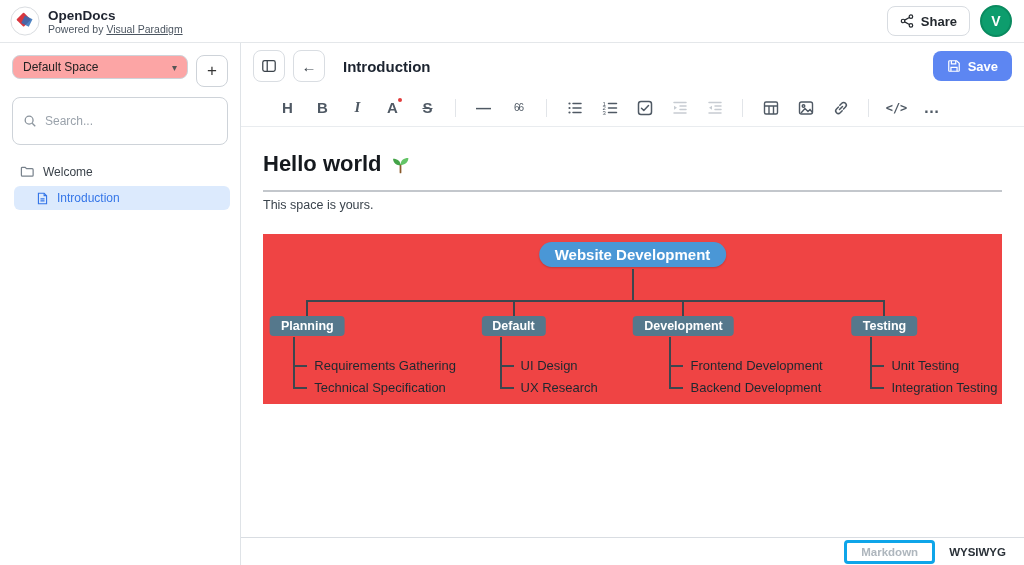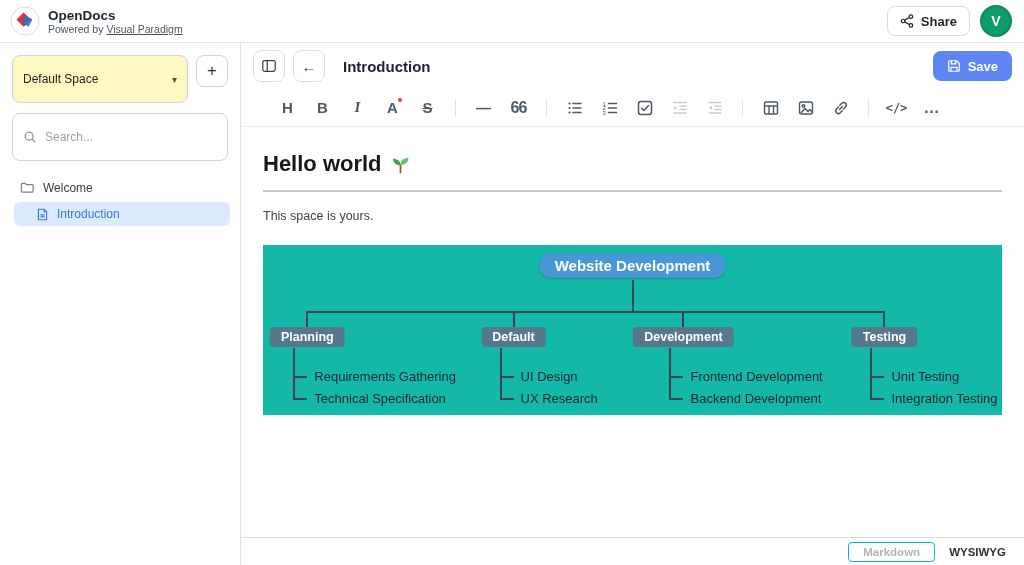--- a/index.html
+++ b/index.html
@@ -21,23 +21,23 @@
     font-size:13px; font-weight:bold; padding:0 13px; cursor:pointer; }
   .avatar { width:32px; height:32px; border-radius:50%; background:#0d9d6d; border:2px solid #0a8a5f;
     color:#fff; font-weight:bold; font-size:14px; display:flex; align-items:center; justify-content:center; cursor:pointer; }
 
   .main { flex:1; display:flex; min-height:0; }
 
   
   .sidebar { width:241px; min-width:241px; border-right:1px solid #dfe3e7; background:#fff;
     display:flex; flex-direction:column; }
   .space-row { display:flex; gap:8px; padding:12px 12px 0; }
-  .space-select { flex:1; height:48px; border:1px solid #ced3d9; border-radius:8px; display:flex;
+  .space-select { flex:1; height:24px; border:1px solid #ced3d9; border-radius:8px; display:flex;
     align-items:center; justify-content:space-between; padding:0 10px; font-size:12px; color:#222;
-    background:#fef9c3; cursor:pointer; }
+    background:#fca5a5; cursor:pointer; }
   .chevron { font-size:10px; color:#555; }
   .btn-plus { width:32px; height:32px; min-width:32px; border:1px solid #ced3d9; border-radius:8px;
     background:#fff; font-size:17px; color:#333; display:flex; align-items:center; justify-content:center;
     cursor:pointer; font-weight:normal; }
   .search-row { padding:10px 12px 0; }
   .search-box { height:48px; border:1px solid #ced3d9; border-radius:8px; display:flex; align-items:center;
     gap:8px; padding:0 10px; background:#fff; }
   .search-box input { border:none; outline:none; font-size:12px; color:#333; width:100%;
     font-family:"Liberation Sans", sans-serif; background:transparent; }
   .search-box input::placeholder { color:#9aa2ab; }
@@ -58,52 +58,52 @@
 
   .fmtbar { height:38px; min-height:38px; display:flex; align-items:center; padding-left:30px; gap:2px;
     border-bottom:1px solid #e9ecef; color:#4f5964; }
   .fmt-btn { width:33px; height:30px; display:flex; align-items:center; justify-content:center;
     background:none; border:none; position:relative; color:#4f5964; cursor:pointer; }
   .fmt-letter { font-size:15px; font-weight:600; color:#4f5964; }
   .fmt-bold { font-weight:800; }
   .fmt-italic { font-style:italic; font-family:"Liberation Serif", serif; }
   .fmt-strike { text-decoration:line-through; }
   .fmt-dot { position:absolute; top:5px; right:7px; width:4px; height:4px; border-radius:50%; background:#e23c3c; }
-  .fmt-quote { font-size:16px; font-weight:700; letter-spacing:-1px; }
+  .fmt-quote { font-size:10px; font-weight:400; letter-spacing:-1px; }
   .fmt-code { font-size:12px; font-weight:bold; font-family:"DejaVu Sans Mono", monospace; }
   .fmt-more { font-size:16px; font-weight:bold; }
   .fmt-div { width:1px; height:18px; background:#e2e5e9; margin:0 9px; }
   .fmt-btn.disabled { color:#c7ccd2; cursor:default; }
 
   .editor { flex:1; overflow:hidden; padding:16px 22px 0; position:relative; }
   .doc-heading { display:flex; align-items:center; gap:8px; font-size:22px; font-weight:bold; color:#15191e; margin-top:8px; }
   .heading-rule { height:2px; background:#c3c7cc; margin-top:13px; }
-  .doc-paragraph { font-size:12.5px; color:#3a434c; margin-top:17px; }
+  .doc-paragraph { font-size:12.5px; color:#3a434c; margin-top:6px; }
 
   
-  .diagram { margin-top:22px; position:relative; height:170px; background:#14b8a6; width:100%; }
+  .diagram { margin-top:22px; position:relative; height:170px; background:#ef4444; width:100%; }
   .dg-line { position:absolute; background:#3d464e; }
   .dg-root { position:absolute; left:50%; top:8px; transform:translateX(-50%); background:#4a97d6; color:#fff;
     font-weight:bold; font-size:15px; padding:4px 16px; border-radius:15px; white-space:nowrap;
     box-shadow:0 1px 2px rgba(0,0,0,.18); cursor:pointer; }
   .dg-root-vline { left:calc(50% - 1px); top:35px; width:2px; height:31px; }
   .dg-hline { left:6%; width:78.2%; top:66px; height:2px; }
   .branch { position:absolute; top:82px; width:0; }
   .branch-stub { position:absolute; left:-1px; top:-16px; width:2px; height:16px; background:#3d464e; }
   .branch-node { position:absolute; left:0; top:0; transform:translateX(-50%); background:#55788c; color:#fff;
     font-weight:bold; font-size:12.5px; padding:3px 11px; border-radius:4px; white-space:nowrap; cursor:pointer; }
   .branch-vline { position:absolute; left:-14px; top:21px; width:2px; height:51px; background:#3d464e; }
   .leaf { position:absolute; left:-14px; display:flex; align-items:center; white-space:nowrap; }
   .leaf-1 { top:42px; } .leaf-2 { top:64px; }
   .leaf .tick { width:14px; height:2px; background:#3d464e; margin-right:7px; }
   .leaf .leaf-label { font-size:13px; color:#1d2830; }
 
   .content-footer { height:28px; min-height:28px; border-top:1px solid #d9dde2; display:flex; align-items:center;
     justify-content:flex-end; gap:10px; padding-right:14px; background:#fff; }
-  .tab-markdown { font-size:11.5px; font-weight:bold; color:#aeb6bd; border:1px solid #0ea5e9; border-radius:4px;
+  .tab-markdown { font-size:11.5px; font-weight:bold; color:#aeb6bd; border:3px solid #0ea5e9; border-radius:4px;
     padding:3px 14px; background:#fff; cursor:pointer; }
   .tab-wysiwyg { font-size:11.5px; font-weight:bold; color:#2a3138; cursor:pointer; padding:3px 4px; }
 
   svg { display:block; }
 </style>
 </head>
 <body>
 
 <div class="app">
 

